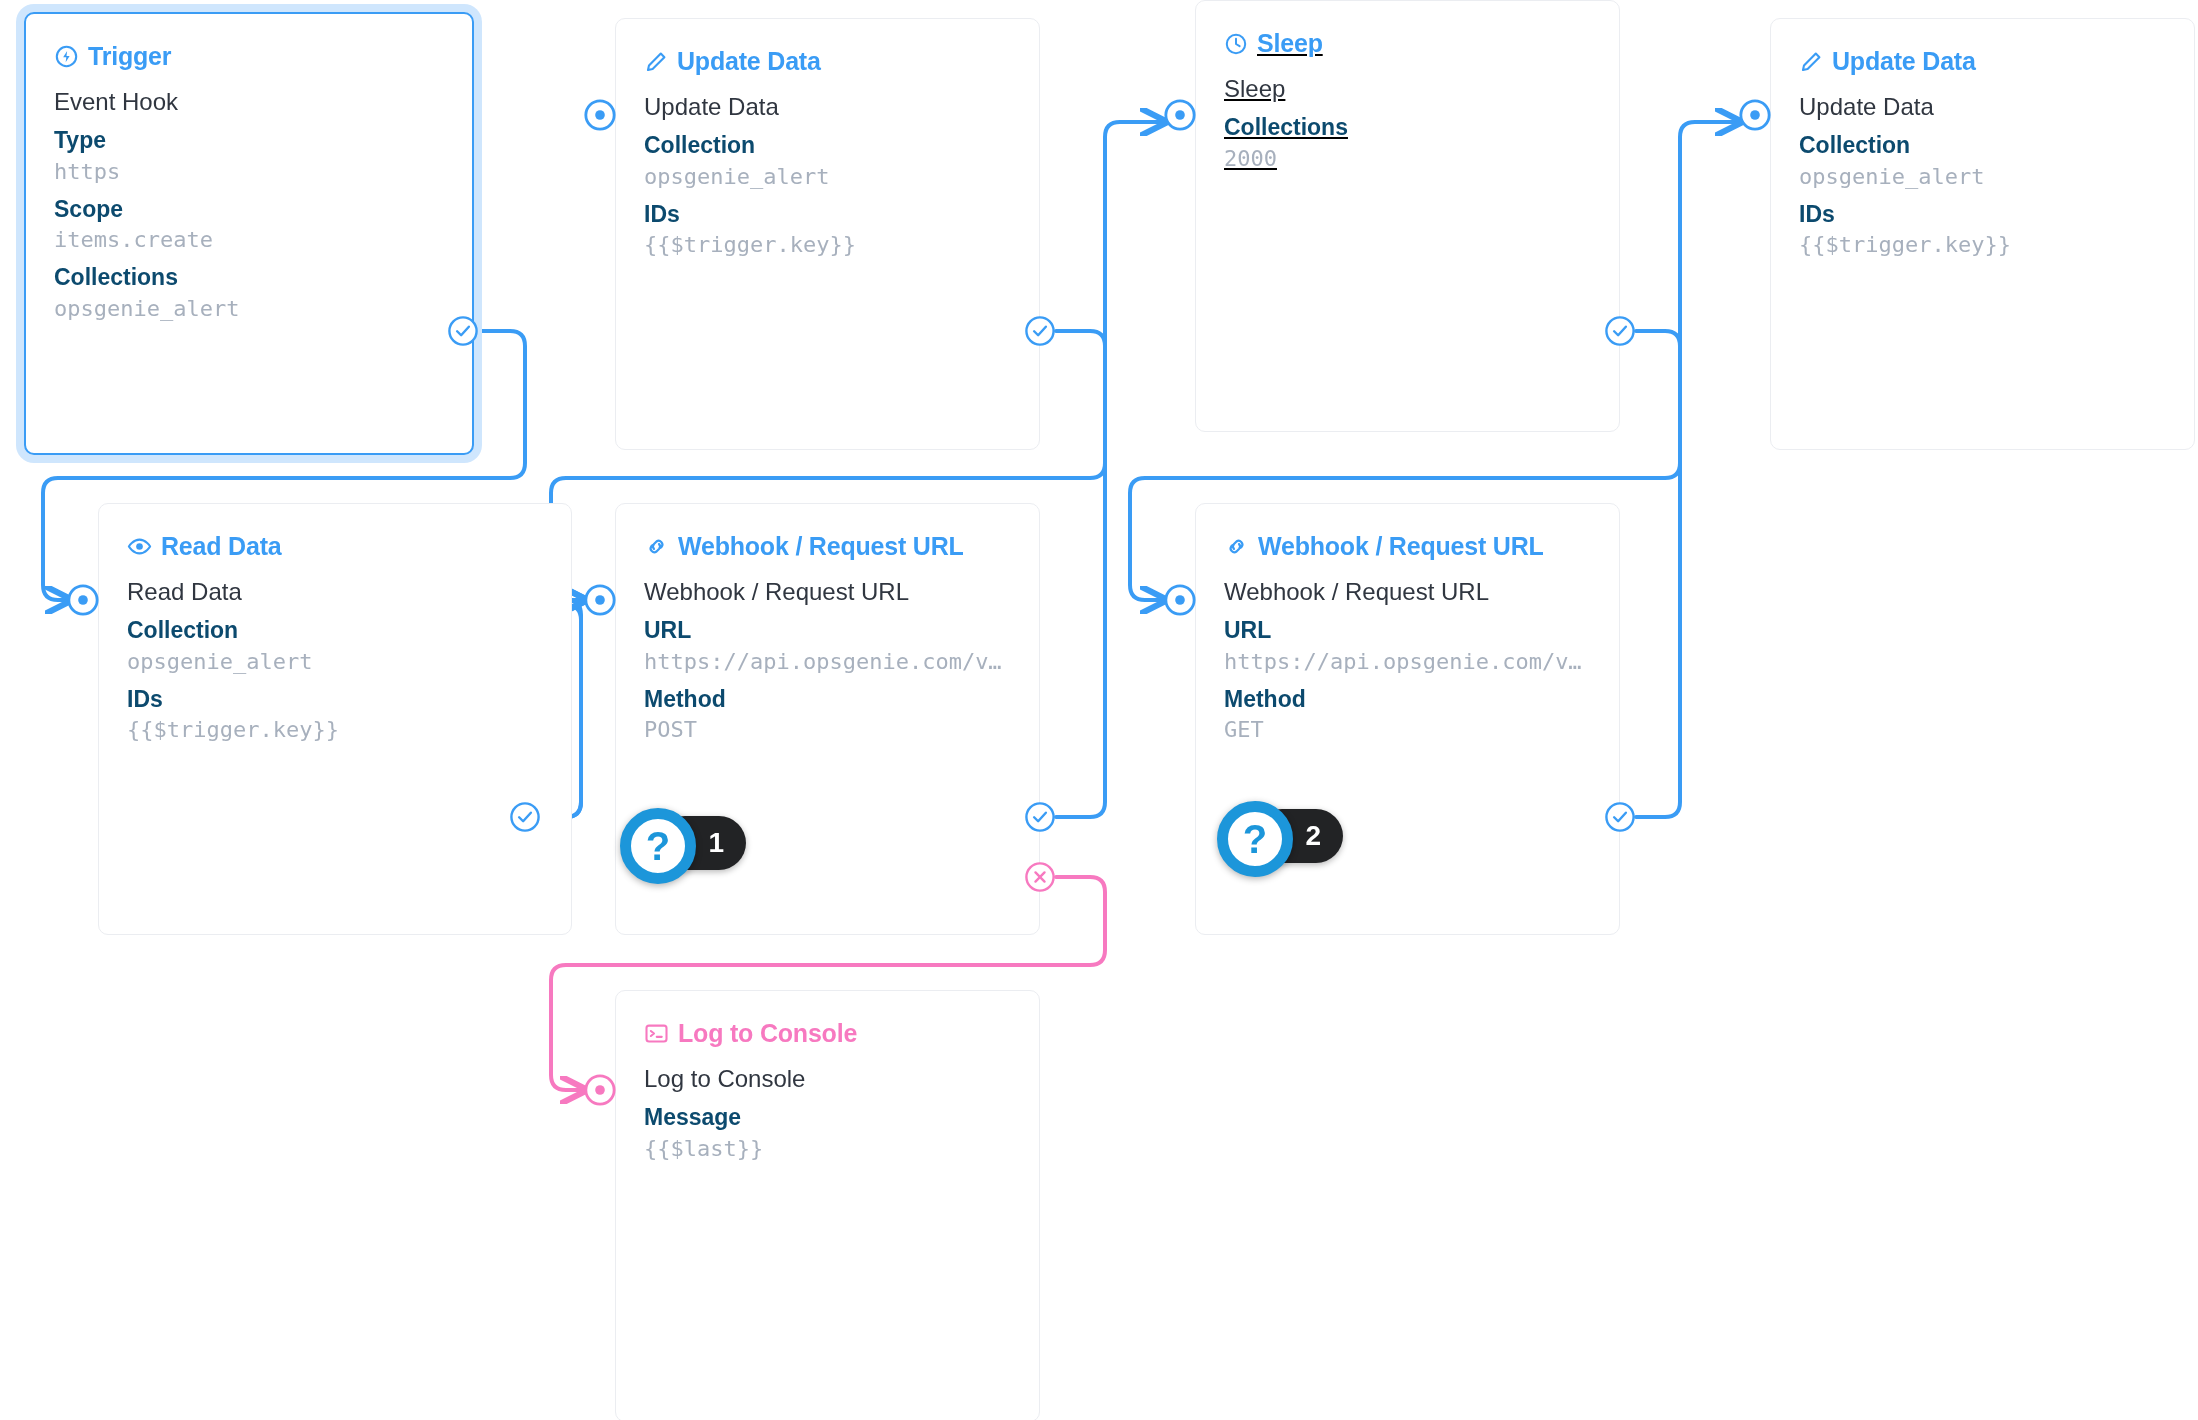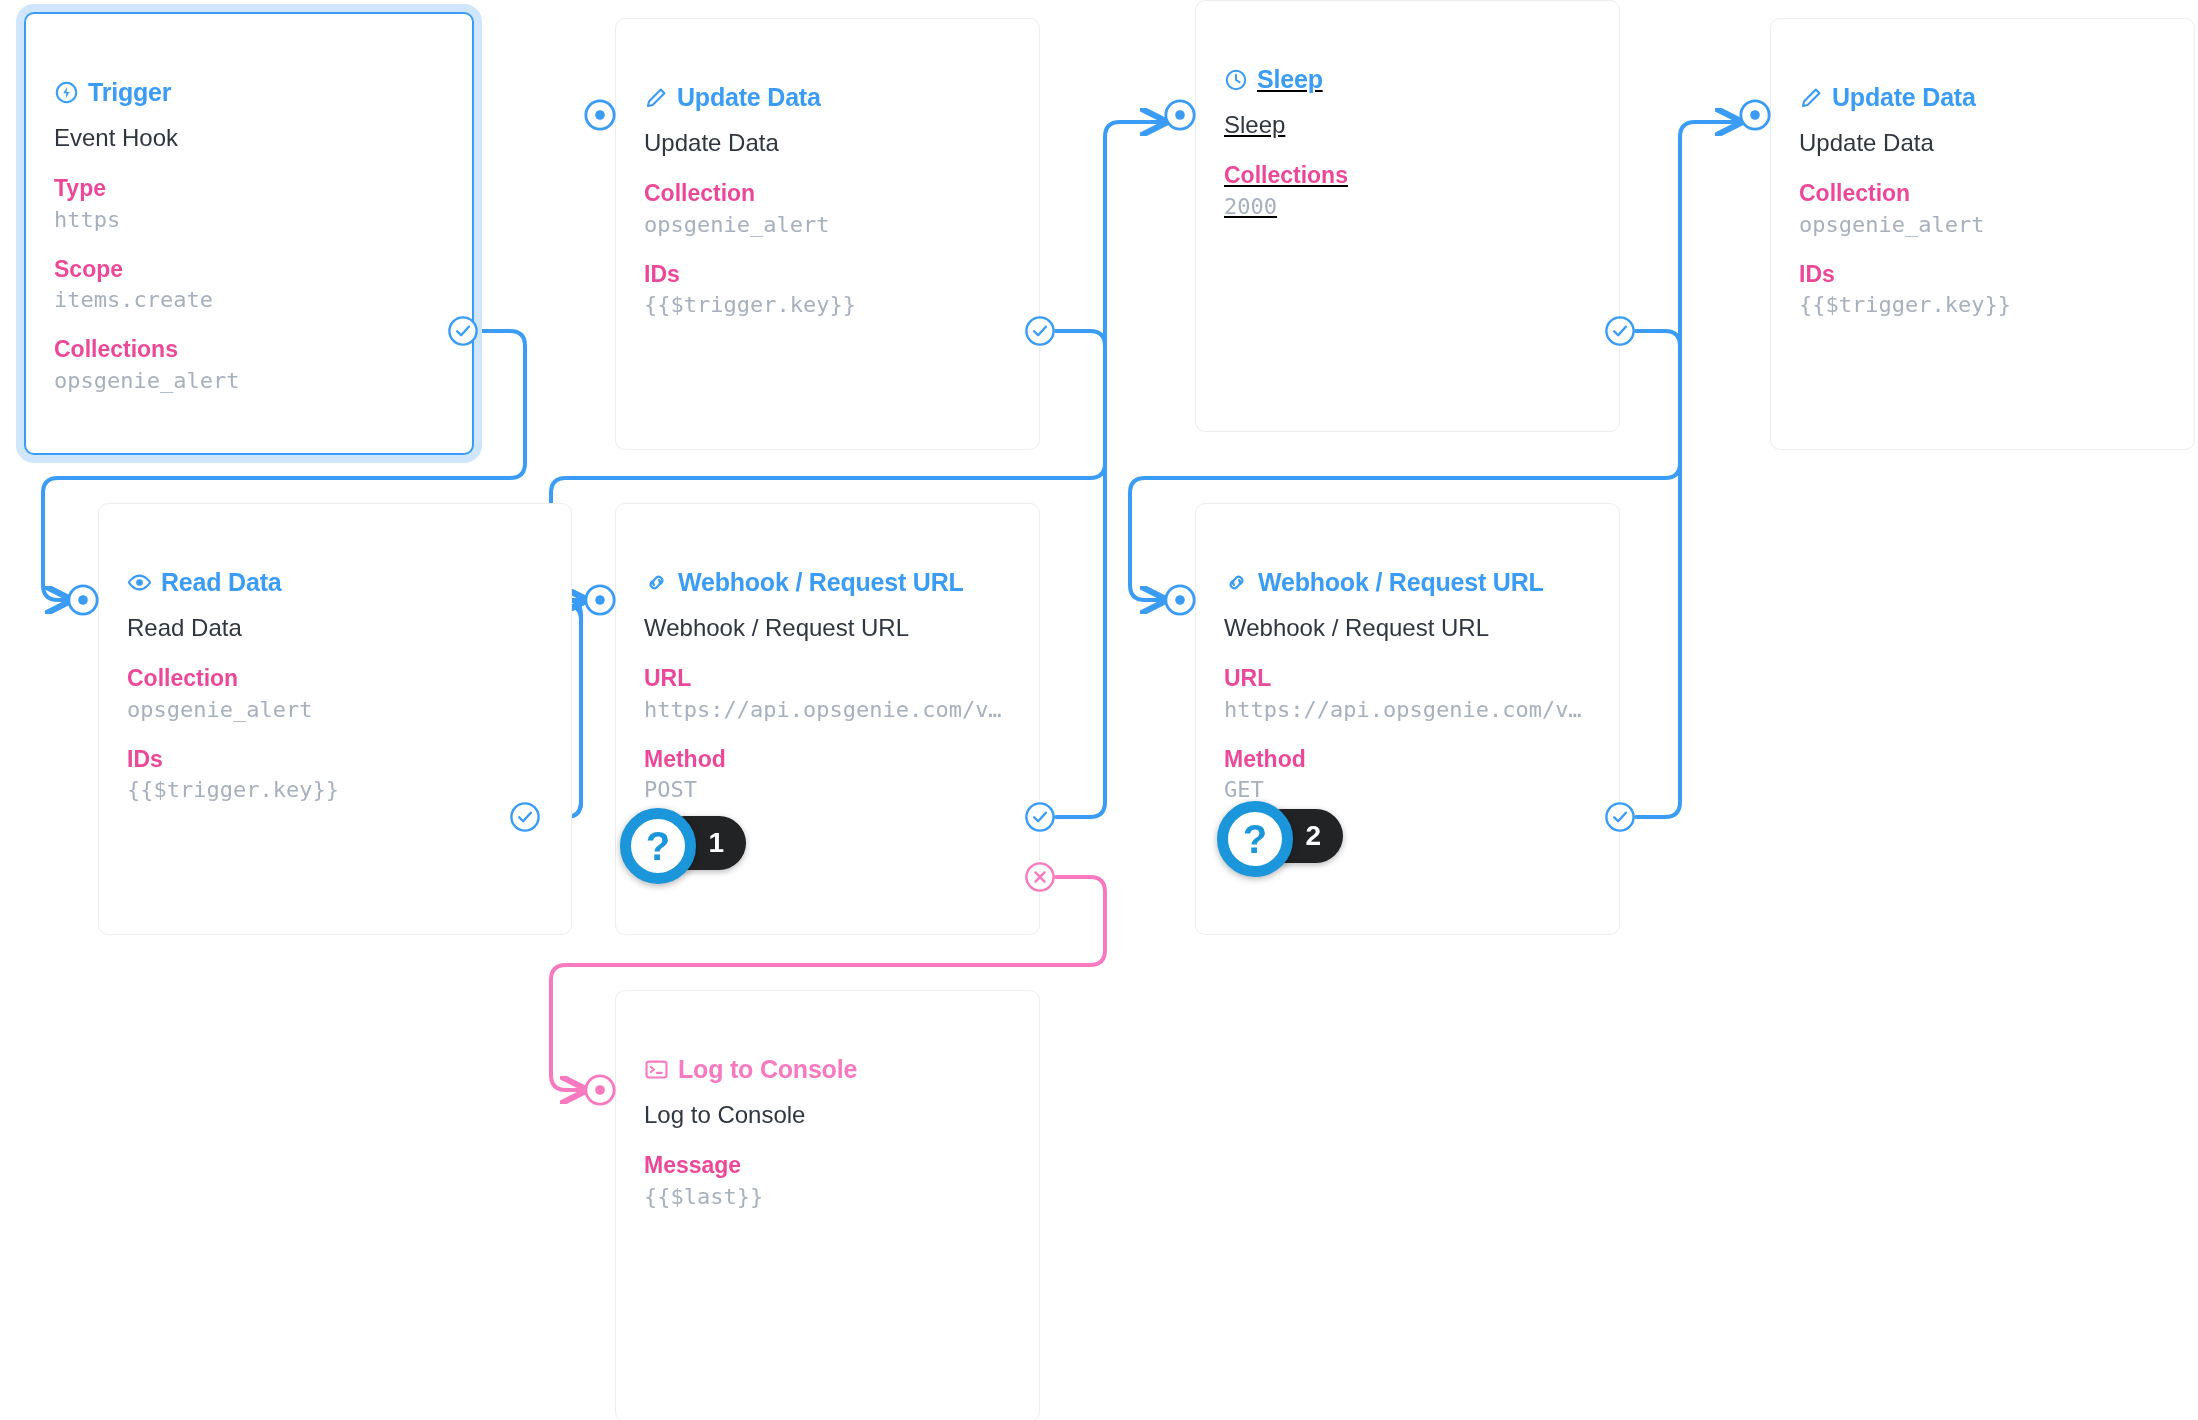--- a/index.html
+++ b/index.html
@@ -40,38 +40,37 @@
   .card-head {
     display: flex;
     align-items: center;
     gap: 9px;
     padding: 30px 0 0 28px;
     font-size: 25px;
     font-weight: bold;
     letter-spacing: -0.2px;
     color: #3a9cf5;
     line-height: 1;
-    margin-top: 36px;
   }
   .card-head.pink { color: #f779c0; }
   .card-head svg { display: block; flex: 0 0 auto; }
 
   .card-body { padding: 16px 26px 0 28px; }
   .row-title {
     font-size: 24px;
     color: #303640;
     line-height: 1.38;
     white-space: nowrap;
   }
   .f-label {
     font-size: 23px;
     font-weight: bold;
-    color: #ec4899;
+    color: #0c4a6e;
     line-height: 1.42;
-    margin-top: 18px;
+    margin-top: 6px;
   }
   .f-value {
     font-family: "DejaVu Sans Mono", monospace;
     font-size: 22px;
     color: #a7b0bd;
     line-height: 1.36;
     white-space: nowrap;
     overflow: hidden;
   }
 

